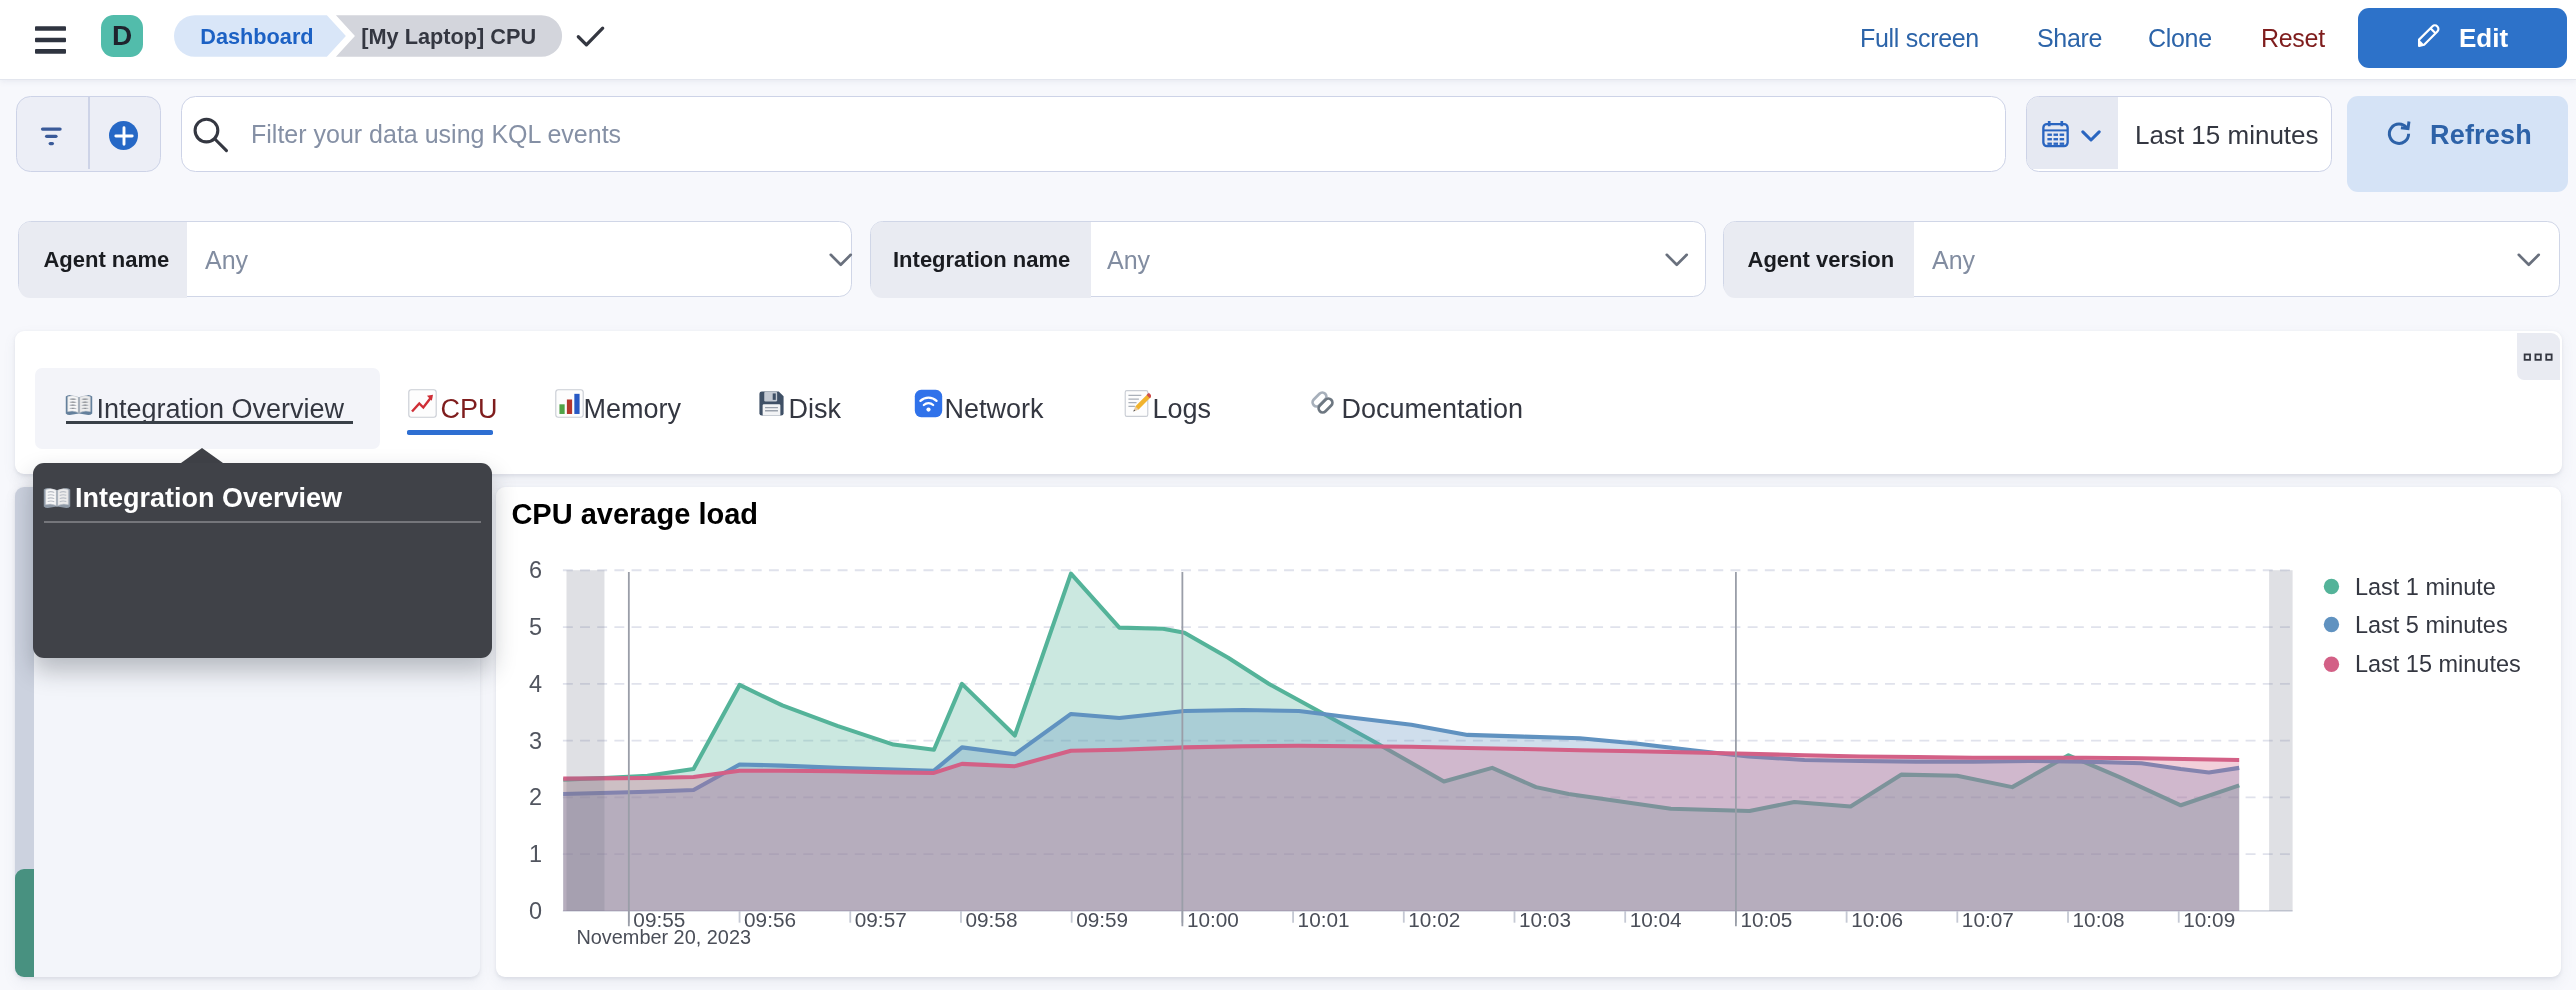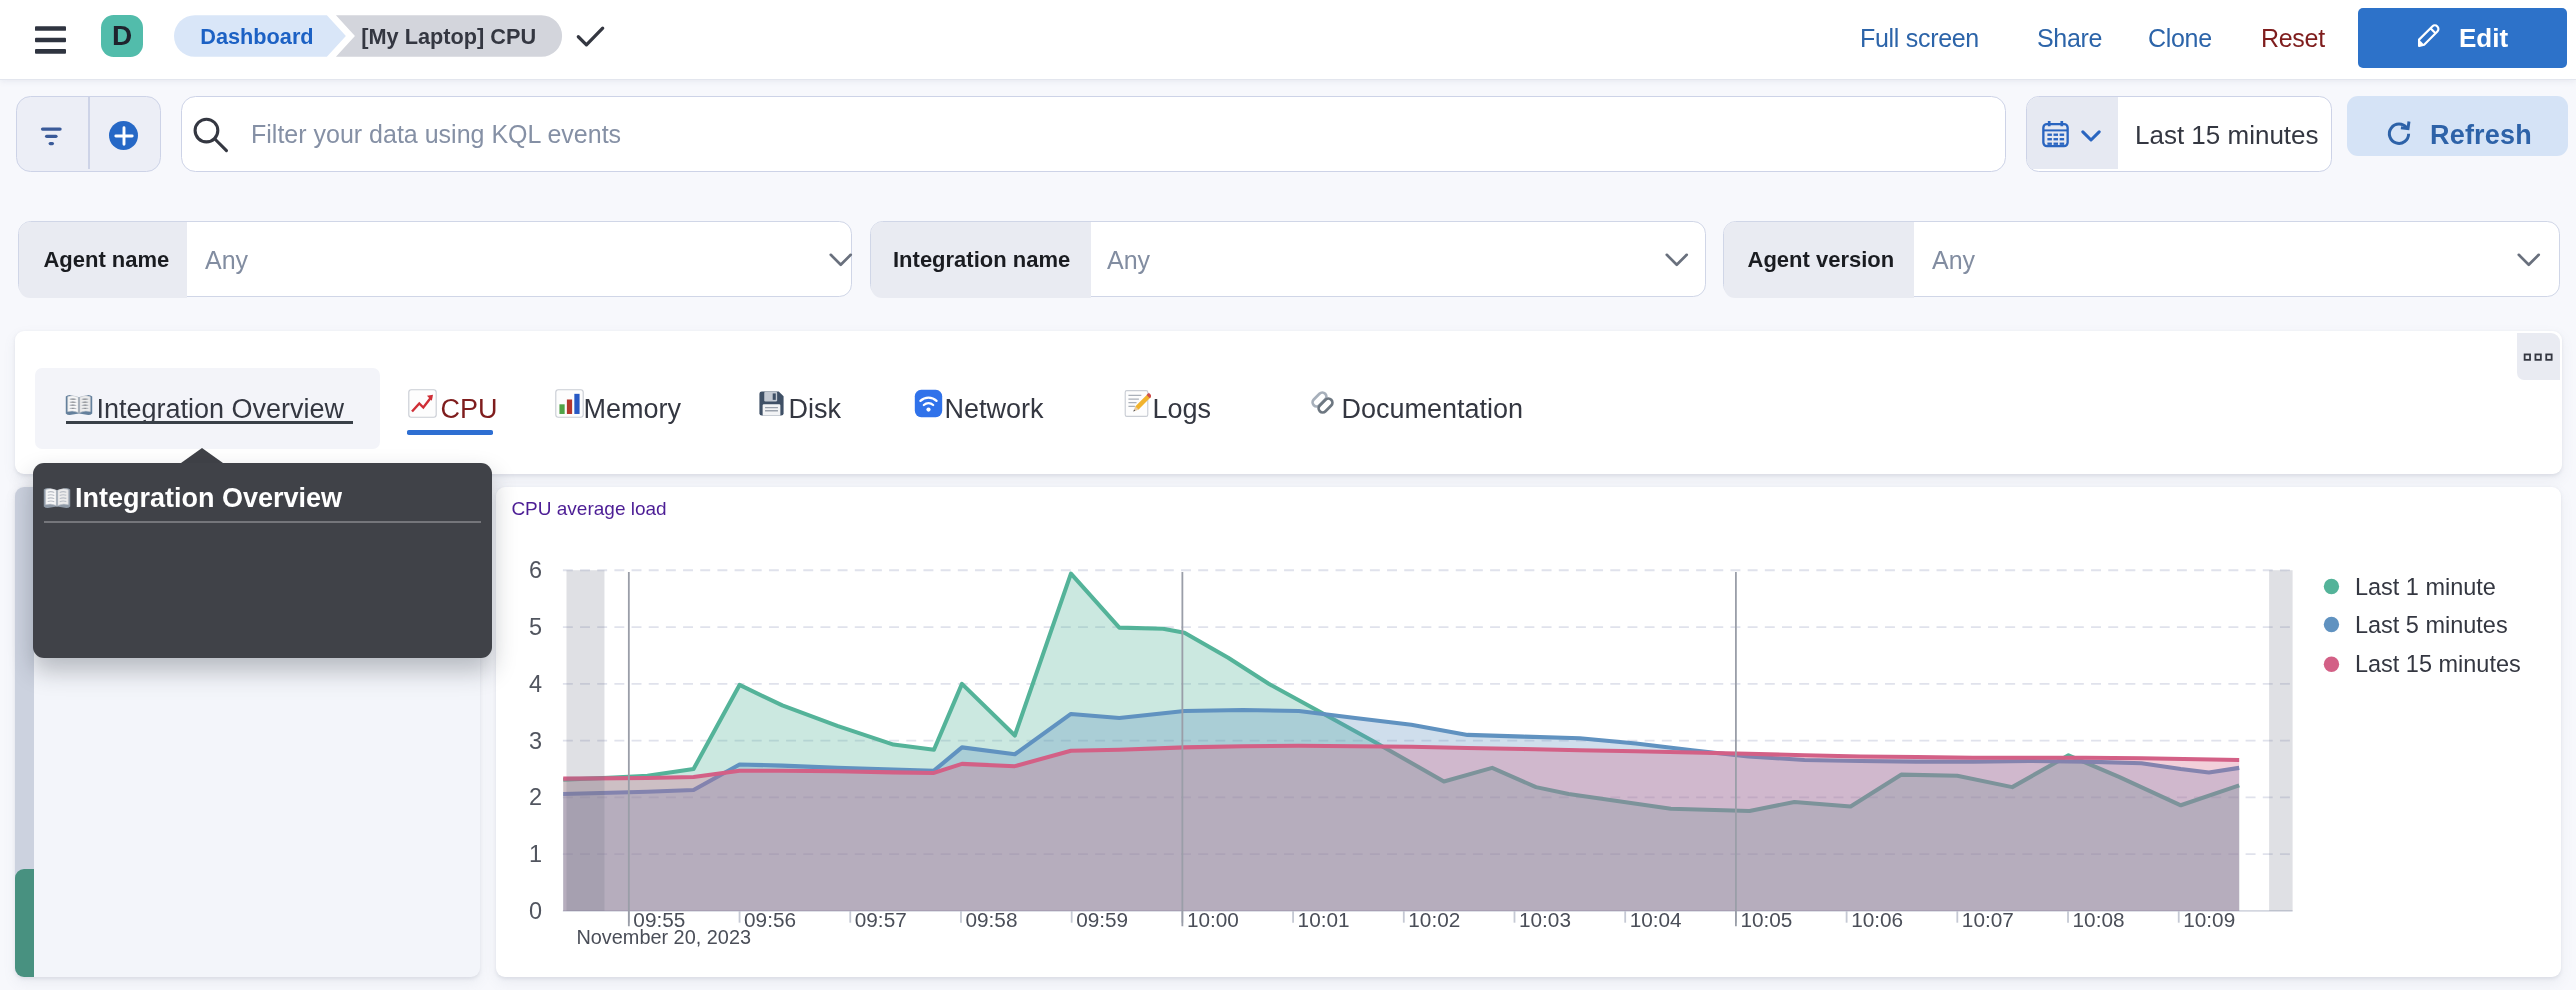--- a/index.html
+++ b/index.html
@@ -2,32 +2,32 @@
 <html style="font-size:14.5px"><head>
 <meta charset="utf-8">
 <style>
 * { margin:0; padding:0; box-sizing:border-box; }
 html,body { width:2576px; height:991px; background:#f7f8fc; font-family:"Liberation Sans",sans-serif; overflow:hidden; position:relative; }
 .abs { position:absolute; }
 
 #header { position:absolute; left:0; top:0; width:2576px; height:80px; background:#fff; border-bottom:1.8px solid #e3e6ee; box-shadow:0 2.7px 5.4px rgba(140,150,170,.12); z-index:5; }
 #avatar { position:absolute; left:101px; top:15.4px; width:42px; height:42px; border-radius:12.7px; background:#52bcab; color:#1f232d; font-size:28px; font-weight:600; text-align:center; line-height:42px; }
 .hlink { position:absolute; top:24.4px; font-size:25px; font-weight:500; color:#2c64a9; letter-spacing:-0.3px; }
-#editbtn { position:absolute; left:2358px; top:8.1px; width:209px; height:60px; border-radius:5px; background:#2d72c9; }
+#editbtn { position:absolute; left:2358px; top:8.1px; width:209px; height:60px; border-radius:11px; background:#2d72c9; }
 #editbtn span { position:absolute; left:101px; top:15.4px; color:#fff; font-size:26px; font-weight:600; }
 
 #fgroup { position:absolute; left:16.3px; top:96px; width:145px; height:76px; background:#eceef6; border:1.8px solid #cdd3e7; border-radius:14.5px; }
 #fgroup .div { position:absolute; left:71px; top:0px; width:1.8px; height:72px; background:#cdd3e7; }
 #plusbtn { position:absolute; left:109px; top:121px; width:29px; height:29px; border-radius:50%; background:#2668c6; }
 #searchbox { position:absolute; left:181px; top:96px; width:1825px; height:76px; background:#fff; border:1.8px solid #cdd3e7; border-radius:14.5px; }
 #searchbox .ph { position:absolute; left:69px; top:22.6px; font-size:25px; color:#8590a5; }
 #datepick { position:absolute; left:2026px; top:96px; width:306px; height:76px; background:#fff; border:1.8px solid #cdd3e7; border-radius:12.7px; overflow:hidden; }
 #datepick .qs { position:absolute; left:0; top:0; width:91px; height:72px; background:#e6e9f2; border-right:1.8px solid #dade8; }
 #datepick .txt { position:absolute; left:108px; top:22.6px; font-size:26px; color:#343741; }
-#refreshbtn { position:absolute; left:2347px; top:96px; width:221px; height:60px; border-radius:11px; background:#d5e3f6; }
+#refreshbtn { position:absolute; left:2347px; top:96px; width:221px; height:96px; border-radius:11px; background:#d5e3f6; }
 #refreshbtn span { position:absolute; left:83px; top:23.5px; font-size:27px; font-weight:600; color:#2d62a8; letter-spacing:0.2px; }
 
 .fctl { position:absolute; top:221px; height:76px; background:#fff; border:1.8px solid #d0d6e7; border-radius:12.7px; }
 .fctl .lab { position:absolute; left:0; top:0; height:76px; background:#e9ebf2; border-radius:11px 0 0 11px; }
 .fctl .lab span { position:absolute; top:25px; font-size:22px; font-weight:700; color:#1a1c21; white-space:nowrap; }
 .fctl .any { position:absolute; top:23.5px; font-size:25px; color:#828da1; }
 
 .panel { position:absolute; background:#fff; border-radius:9px; box-shadow:0 1.8px 3.6px rgba(110,120,140,.14), 0 5.4px 12.7px rgba(110,120,140,.09); }
 #linkspanel { left:14.5px; top:331px; width:2547px; height:143px; }
 #metricpanel { left:14.5px; top:487px; width:465px; height:490px; background:#f3f5fa; }
@@ -35,21 +35,21 @@
 #focusbox { position:absolute; left:20px; top:37px; width:345px; height:81px; border-radius:7.2px; background:#f3f4f9; }
 .lnk { position:absolute; top:0; font-size:27px; font-weight:500; color:#343741; white-space:nowrap; }
 #optsbtn { position:absolute; right:1.8px; top:1.8px; width:43px; height:47px; background:#e9ebf2; border-radius:0 9px 0 7.2px; }
 
 #mbar { position:absolute; left:0; top:0; width:19px; height:490px; background:#ccd2df; border-radius:9px 0 0 9px; }
 #mbarfill { position:absolute; left:0; bottom:0; width:19px; height:108px; background:#489180; border-radius:9px 0 0 9px; }
 #mval { position:absolute; right:19px; bottom:3.6px; color:#343741; font-weight:700; }
 #mval .big { font-size:69px; letter-spacing:-4.5px; }
 #mval .pct { font-size:42px; letter-spacing:-0.9px; }
 
-#ctitle { position:absolute; left:15.4px; top:11px; font-size:19px; font-weight:400; color:#4c1d95; }
+#ctitle { position:absolute; left:15.4px; top:11px; font-size:29px; font-weight:700; color:#000000; }
 
 #tooltip { position:absolute; left:33px; top:463px; width:459px; height:195px; background:#404248; border-radius:11px; box-shadow:0 12.7px 25px rgba(30,35,48,.28); z-index:20; }
 #tooltip .tt { position:absolute; left:42px; top:20px; font-size:27px; font-weight:700; color:#fff; }
 #tooltip .dv { position:absolute; left:11px; top:58px; width:437px; height:1.8px; background:rgba(255,255,255,.28); }
 #tooltip .bd { position:absolute; left:11px; top:67px; width:439px; font-size:27px; line-height:38px; color:#fff; }
 #ttarrow { position:absolute; left:181px; top:448px; width:0; height:0; border-left:21px solid transparent; border-right:21px solid transparent; border-bottom:15.4px solid #404248; z-index:20; }
 </style>
 </head>
 <body>
 

